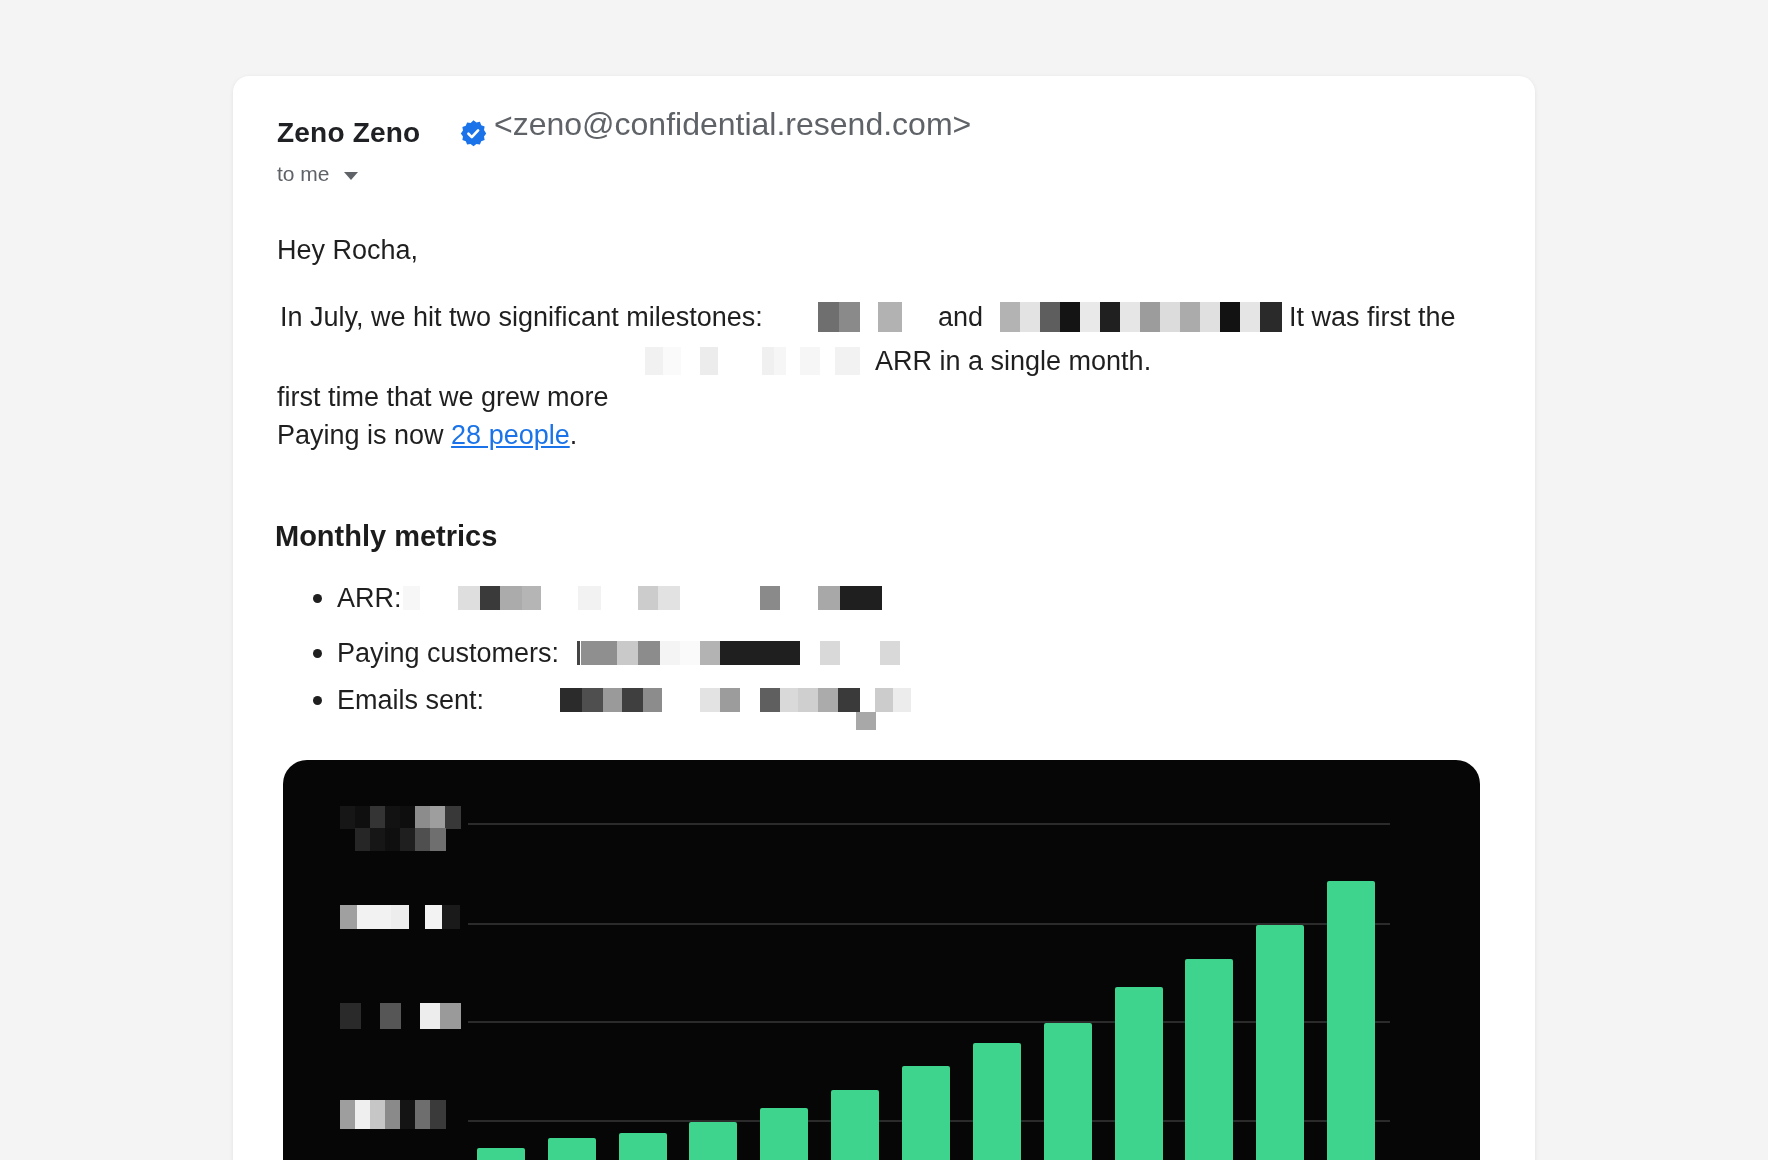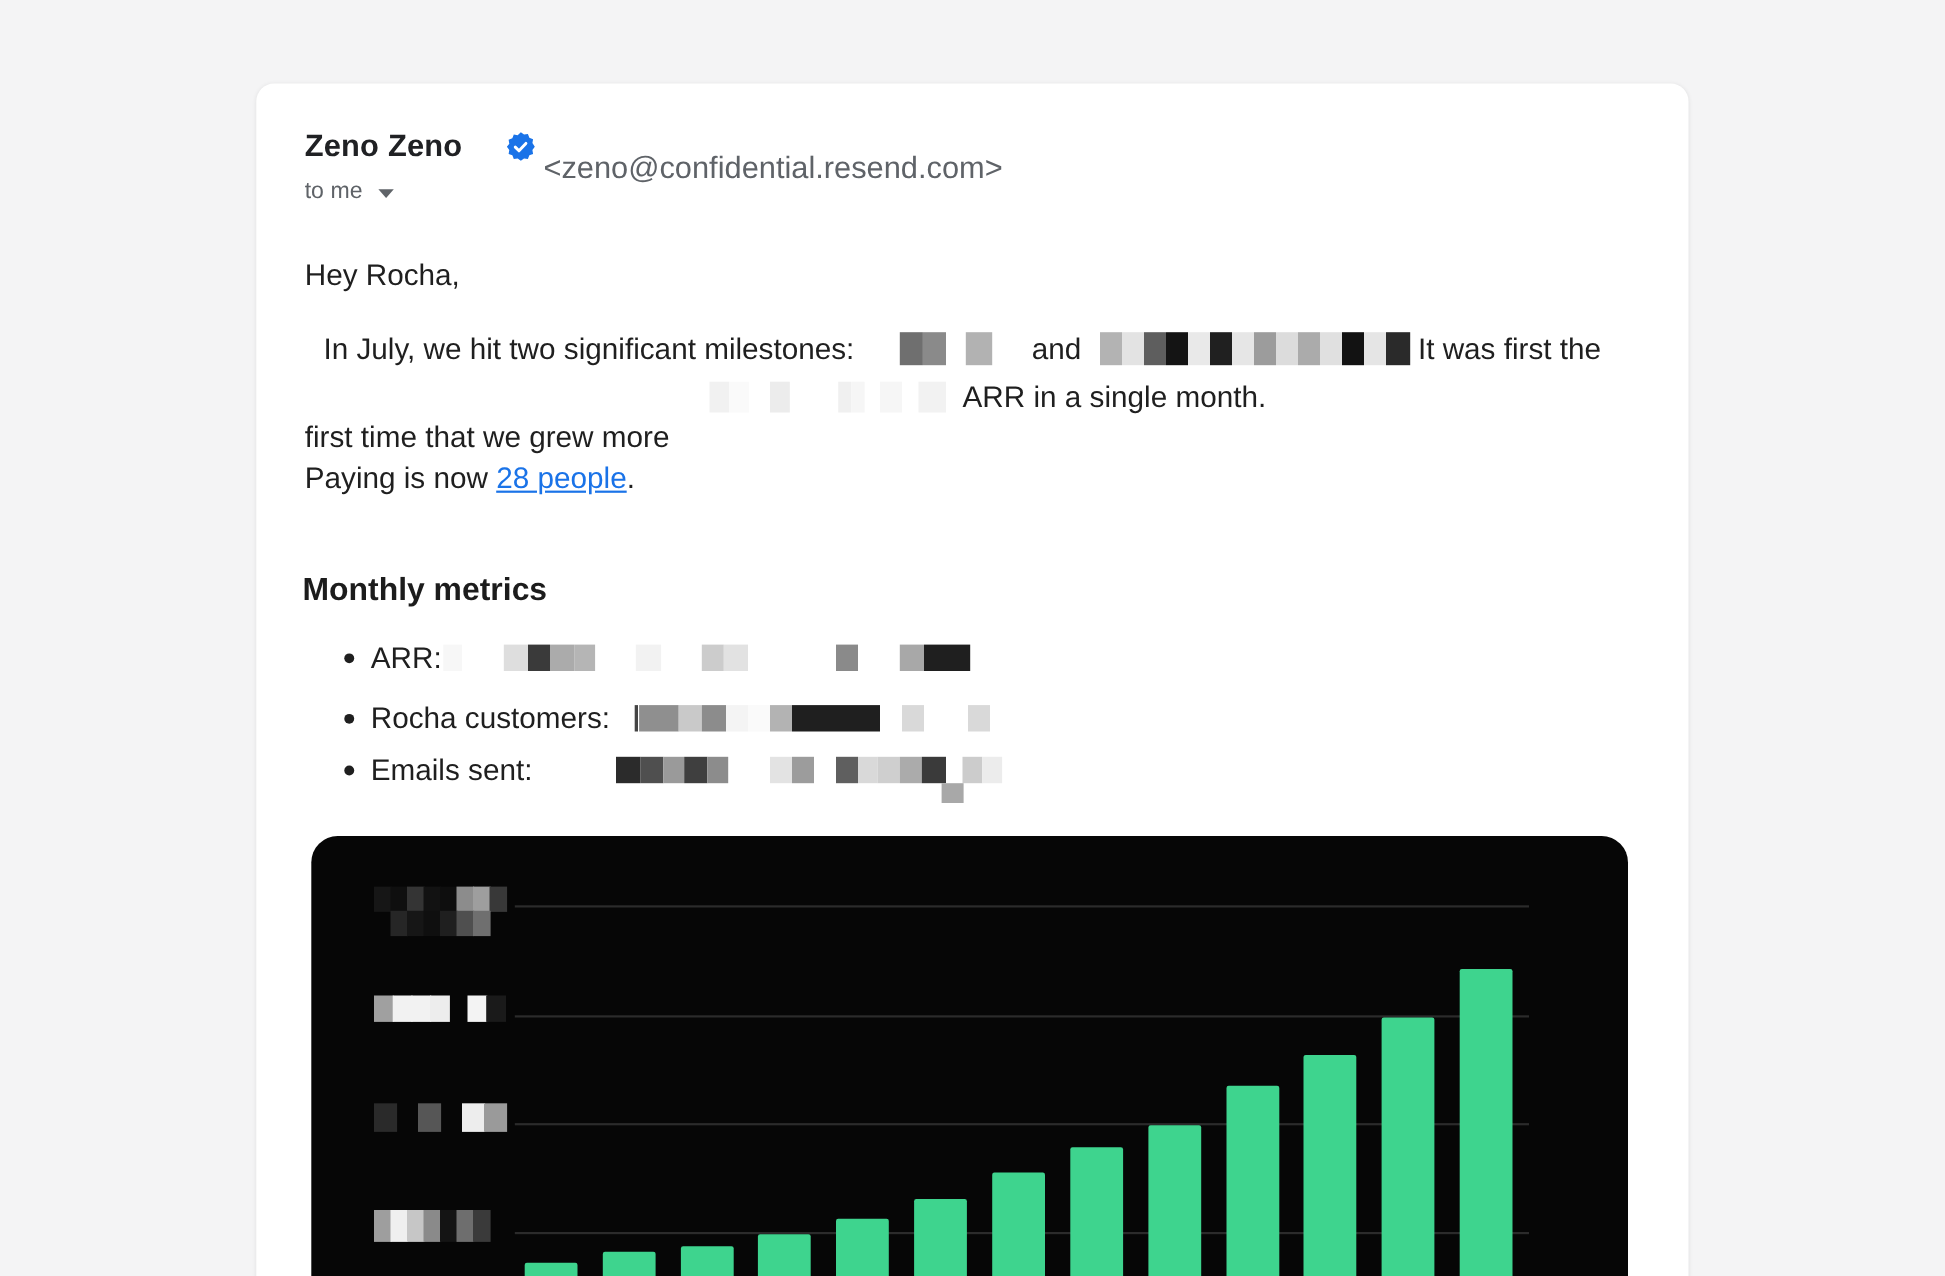--- a/index.html
+++ b/index.html
@@ -12,21 +12,21 @@
   }
   .card {
     position:absolute; left:233px; top:76px; width:1302px; height:1200px;
     background:#ffffff; border-radius:16px;
     box-shadow:0 1px 4px rgba(0,0,0,0.08);
   }
   .abs { position:absolute; }
   .name-row { left:277px; top:117px; height:32px; display:flex; align-items:center; }
   .sender-name { font-size:28px; font-weight:bold; color:#202124; letter-spacing:.2px; }
   .badge { position:absolute; left:459px; top:119px; width:29px; height:29px; }
-  .sender-address { position:absolute; left:494px; top:137px; font-size:28px; color:#5f6368; }
+  .sender-address { position:absolute; left:494px; top:106px; font-size:32px; color:#5f6368; }
   .to-row { left:277px; top:162px; height:24px; display:flex; align-items:center; gap:14px;
             font-size:21px; color:#5f6368; cursor:pointer; }
   .caret { width:0; height:0; border-left:7px solid transparent; border-right:7px solid transparent;
            border-top:8px solid #5f6368; margin-top:3px; }
   .bodytext { font-size:27px; line-height:28px; color:#1f1f1f; white-space:nowrap; }
   .heading  { font-size:29px; font-weight:bold; color:#1c1c1c; }
   .link { color:#1a73e8; text-decoration:underline; cursor:pointer; }
   .bullet-dot { position:absolute; width:9px; height:9px; border-radius:50%; background:#1f1f1f; left:313px; }
   .bullet-label { position:absolute; left:337px; }
   .mosaic-seg { position:absolute; }
@@ -54,39 +54,39 @@
 </span>
 <span class="sender-address">&lt;zeno@confidential.resend.com&gt;</span>
 
 <div class="abs to-row">
   <span>to me</span>
   <span class="caret"></span>
 </div>
 
 <div class="abs bodytext" style="left:277px; top:236px;">Hey Rocha,</div>
 
-<div class="abs bodytext" style="left:294px; top:303px;">In July, we hit two significant milestones:</div>
+<div class="abs bodytext" style="left:280px; top:303px;">In July, we hit two significant milestones:</div>
 <div class="abs bodytext" style="left:938px; top:303px;">and</div>
 <div class="abs bodytext" style="left:1289px; top:303px;">It was first the</div>
 
 <div class="abs bodytext" style="left:277px; top:347px;margin-top:36px;">first time that we grew more</div>
 <div class="abs bodytext" style="left:875px; top:347px;">ARR in a single month.</div>
 
 <div class="abs bodytext" style="left:277px; top:421px;">
   <span>Paying is now </span><span class="link">28 people</span><span>.</span>
 </div>
 
 <div class="abs heading" style="left:275px; top:520px;">Monthly metrics</div>
 
 <div>
   <span class="bullet-dot" style="top:594px;"></span>
   <div class="abs bodytext bullet-label" style="top:584px;">ARR:</div>
 
   <span class="bullet-dot" style="top:649px;"></span>
-  <div class="abs bodytext bullet-label" style="top:639px;">Rocha customers:</div>
+  <div class="abs bodytext bullet-label" style="top:639px;">Paying customers:</div>
 
   <span class="bullet-dot" style="top:696px;"></span>
   <div class="abs bodytext bullet-label" style="top:686px;">Emails sent:</div>
 </div>
 
 <div id="mosaic-layer">
     <div class="mosaic-seg" style="left: 818px; top: 302px; width: 21px; height: 30px; background: rgb(111, 111, 111);"></div>
     <div class="mosaic-seg" style="left: 839px; top: 302px; width: 21px; height: 30px; background: rgb(138, 138, 138);"></div>
     <div class="mosaic-seg" style="left: 878px; top: 302px; width: 24px; height: 30px; background: rgb(178, 178, 178);"></div>
     <div class="mosaic-seg" style="left: 1000px; top: 302px; width: 20px; height: 30px; background: rgb(179, 179, 179);"></div>

